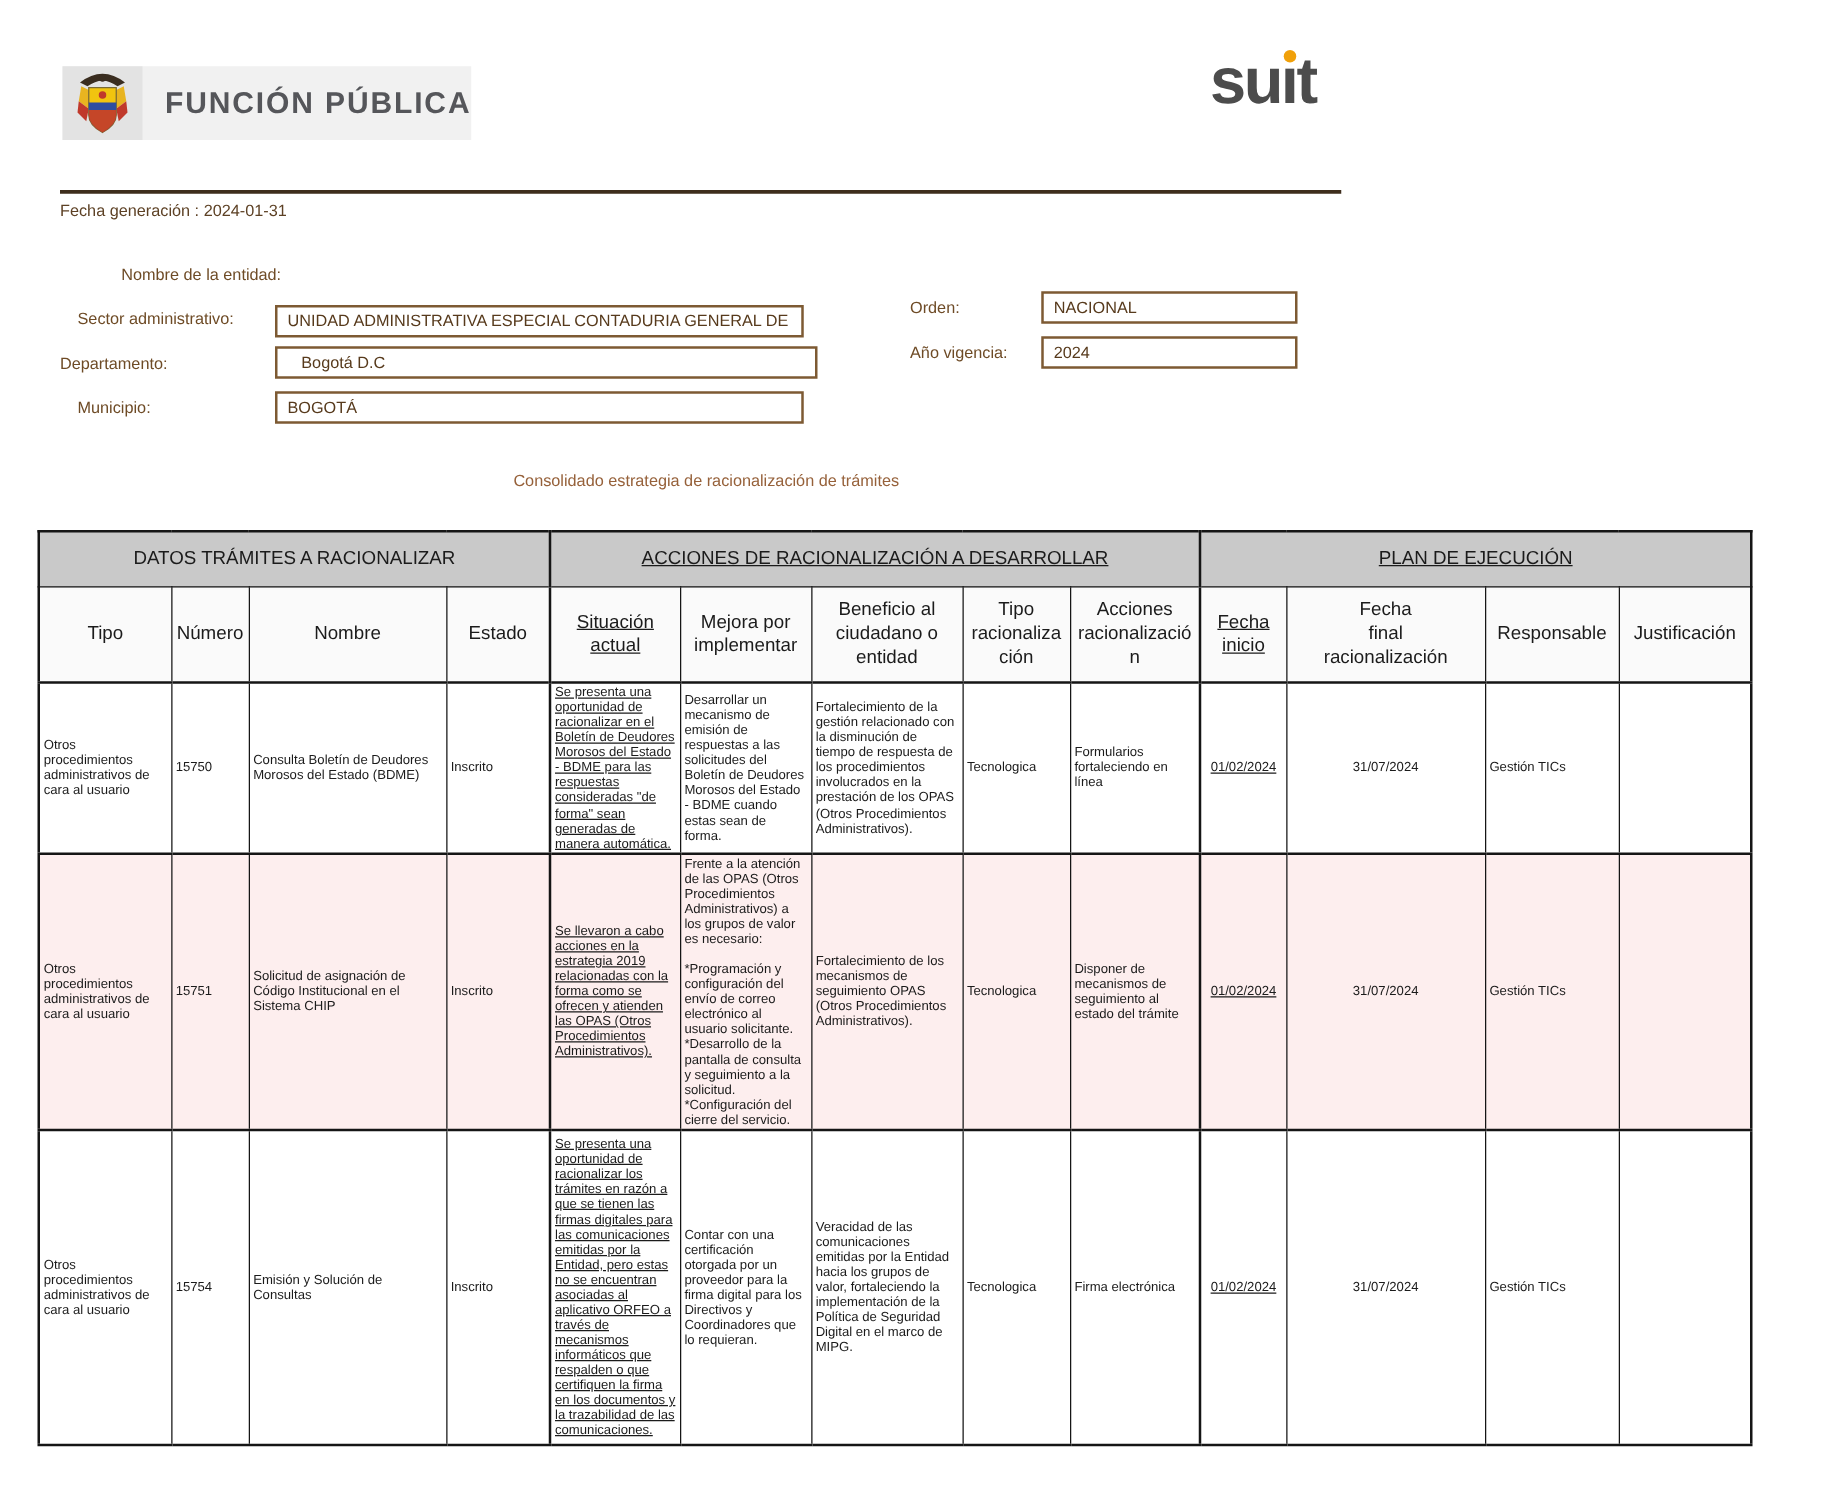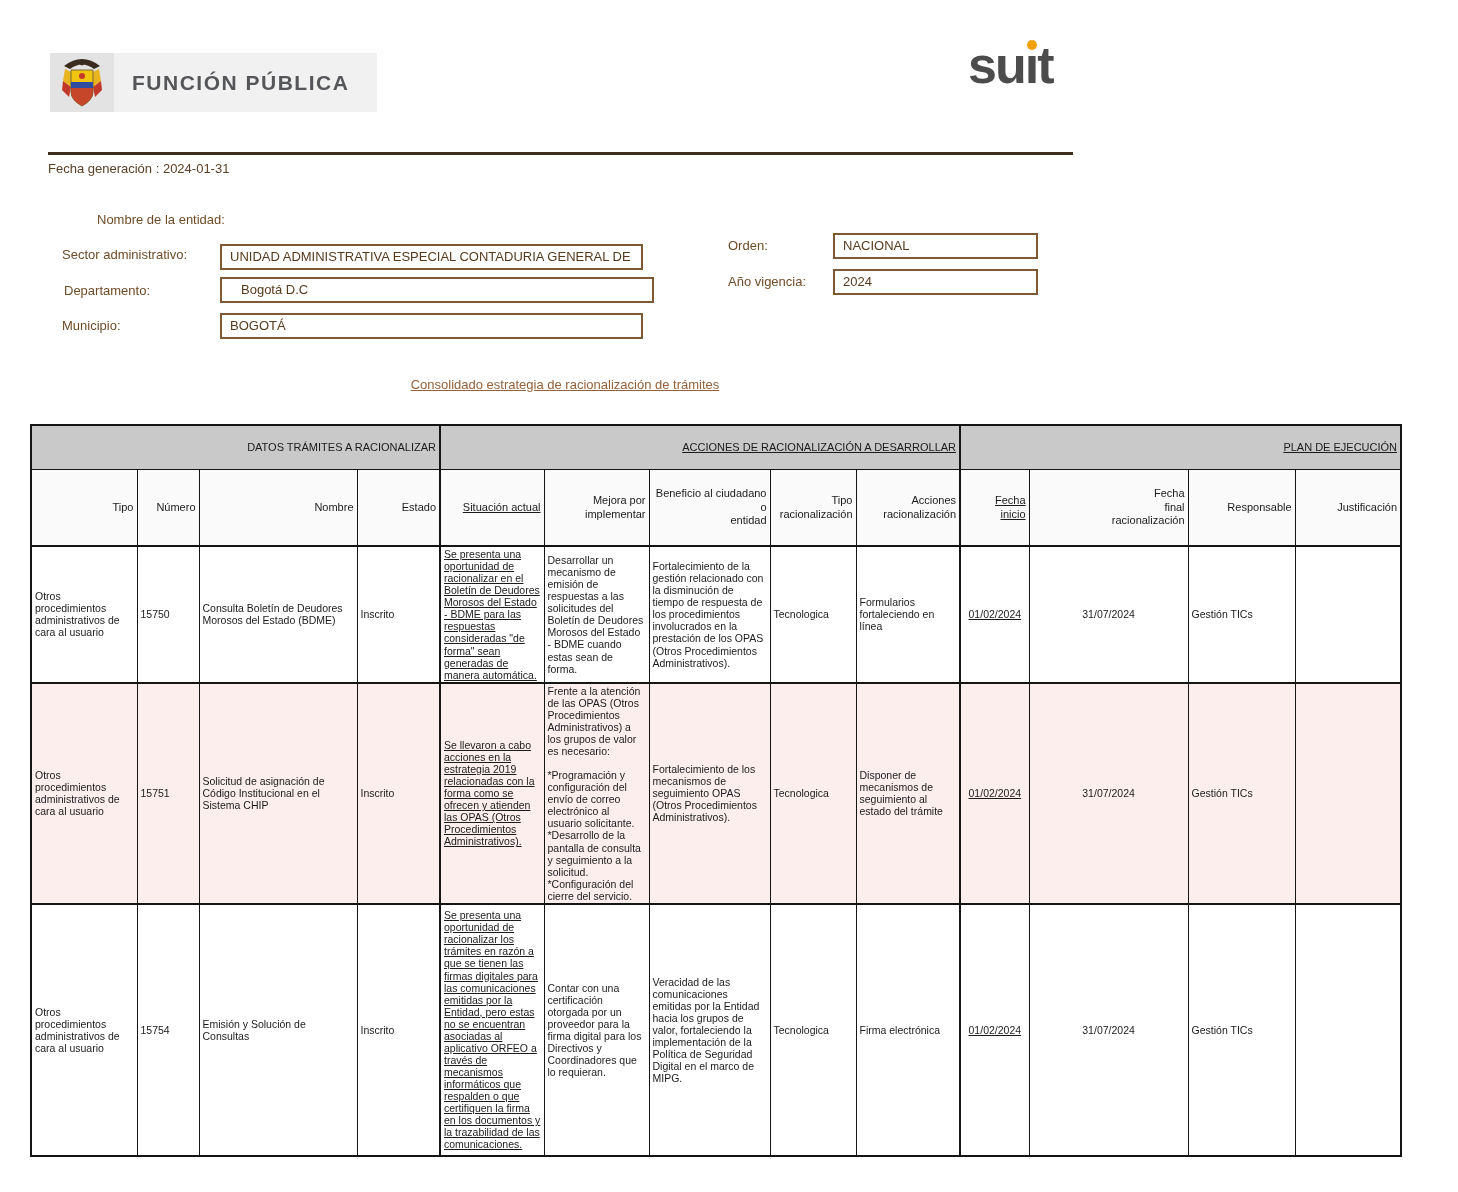--- a/index.html
+++ b/index.html
@@ -2,48 +2,48 @@
 <html><head>
 <meta charset="utf-8">
 <style>
   html,body{margin:0;padding:0;background:#ffffff;}
   #page{position:relative;width:1458px;height:1192px;background:#ffffff;
         font-family:"Liberation Sans","DejaVu Sans",sans-serif;color:#1b1b1b;overflow:hidden;}
 
   
   .logo-box{position:absolute;left:50px;top:53px;width:327px;height:59px;background:#f1f1f1;display:flex;align-items:center;}
   .coat-square{width:64px;height:59px;background:#e3e3e3;display:flex;align-items:center;justify-content:center;flex:0 0 auto;}
-  .brand{margin-left:18px;font-size:21px;font-weight:bold;color:#55565a;letter-spacing:1.5px;white-space:nowrap;}
+  .brand{margin-left:18px;font-size:24px;font-weight:bold;color:#55565a;letter-spacing:1.5px;white-space:nowrap;}
 
   .suit-logo{position:absolute;left:968px;top:36px;font-size:52px;font-weight:bold;color:#4c4c4c;
              letter-spacing:-2px;line-height:58px;}
   .suit-i{position:relative;}
   .suit-i::after{content:'';position:absolute;left:2px;top:4px;width:10px;height:10px;border-radius:50%;background:#f0a00a;}
 
   .rule{position:absolute;left:48px;top:152px;width:1025px;height:3px;background:#3e2e1d;}
   .gen-date{position:absolute;left:48px;top:161px;width:977px;text-align:left;font-size:13px;color:#5d4125;}
 
   
   .f-label{position:absolute;font-size:13px;color:#6e4b26;}
   .f-box{position:absolute;border:2px solid #7d5a33;height:22px;background:#ffffff;
          font-size:13px;color:#573a1c;line-height:22px;padding-left:8px;overflow:hidden;white-space:nowrap;}
-  .lb0{left:65px;top:212px;margin-left:32px;} .lb1{left:62px;top:247px;} .lb2{left:64px;top:283px;} .lb3{left:62px;top:318px;}
+  .lb0{left:65px;top:212px;margin-left:32px;} .lb1{left:62px;top:247px;} .lb2{left:48px;top:283px;} .lb3{left:62px;top:318px;}
   .bx0{left:220px;top:212px;width:411px;margin-top:32px;} .bx1{left:220px;top:242px;width:411px;}
   .bx2{left:220px;top:277px;width:411px;padding-left:19px;} .bx3{left:220px;top:313px;width:411px;}
   .rlb0{left:728px;top:238px;} .rlb1{left:728px;top:274px;}
   .rbx0{left:833px;top:233px;width:193px;} .rbx1{left:833px;top:269px;width:193px;}
 
-  .report-title{position:absolute;left:0;top:377px;width:1130px;text-align:center;font-size:13px;color:#96613a;text-decoration:underline;}
+  .report-title{position:absolute;left:0;top:377px;width:1130px;text-align:center;font-size:13px;color:#96613a;}
 
   
   .tbl-wrap{position:absolute;left:30px;top:424px;}
   table{border-collapse:collapse;table-layout:fixed;width:1370px;border:2px solid #151515;}
   th,td{border:1px solid #151515;padding:1px 3px;vertical-align:middle;
         white-space:pre-line;word-wrap:break-word;font-weight:normal;}
-  th{font-size:11px;text-align:right;line-height:1.25;}
+  th{font-size:15px;text-align:center;line-height:1.25;}
   td{font-size:10.5px;line-height:1.15;text-align:left;color:#1b1b1b;}
   .group-th{background:#c9c9c9;height:41px;}
   .col-th{background:#fafafa;height:73px;}
   tbody td{border-top-width:2px;border-bottom-width:2px;background:#ffffff;}
   tr.hl td{background:#fdeeee;}
   .gsep{border-left-width:2px;text-decoration:underline;}
 </style>
 </head>
 <body>
 

